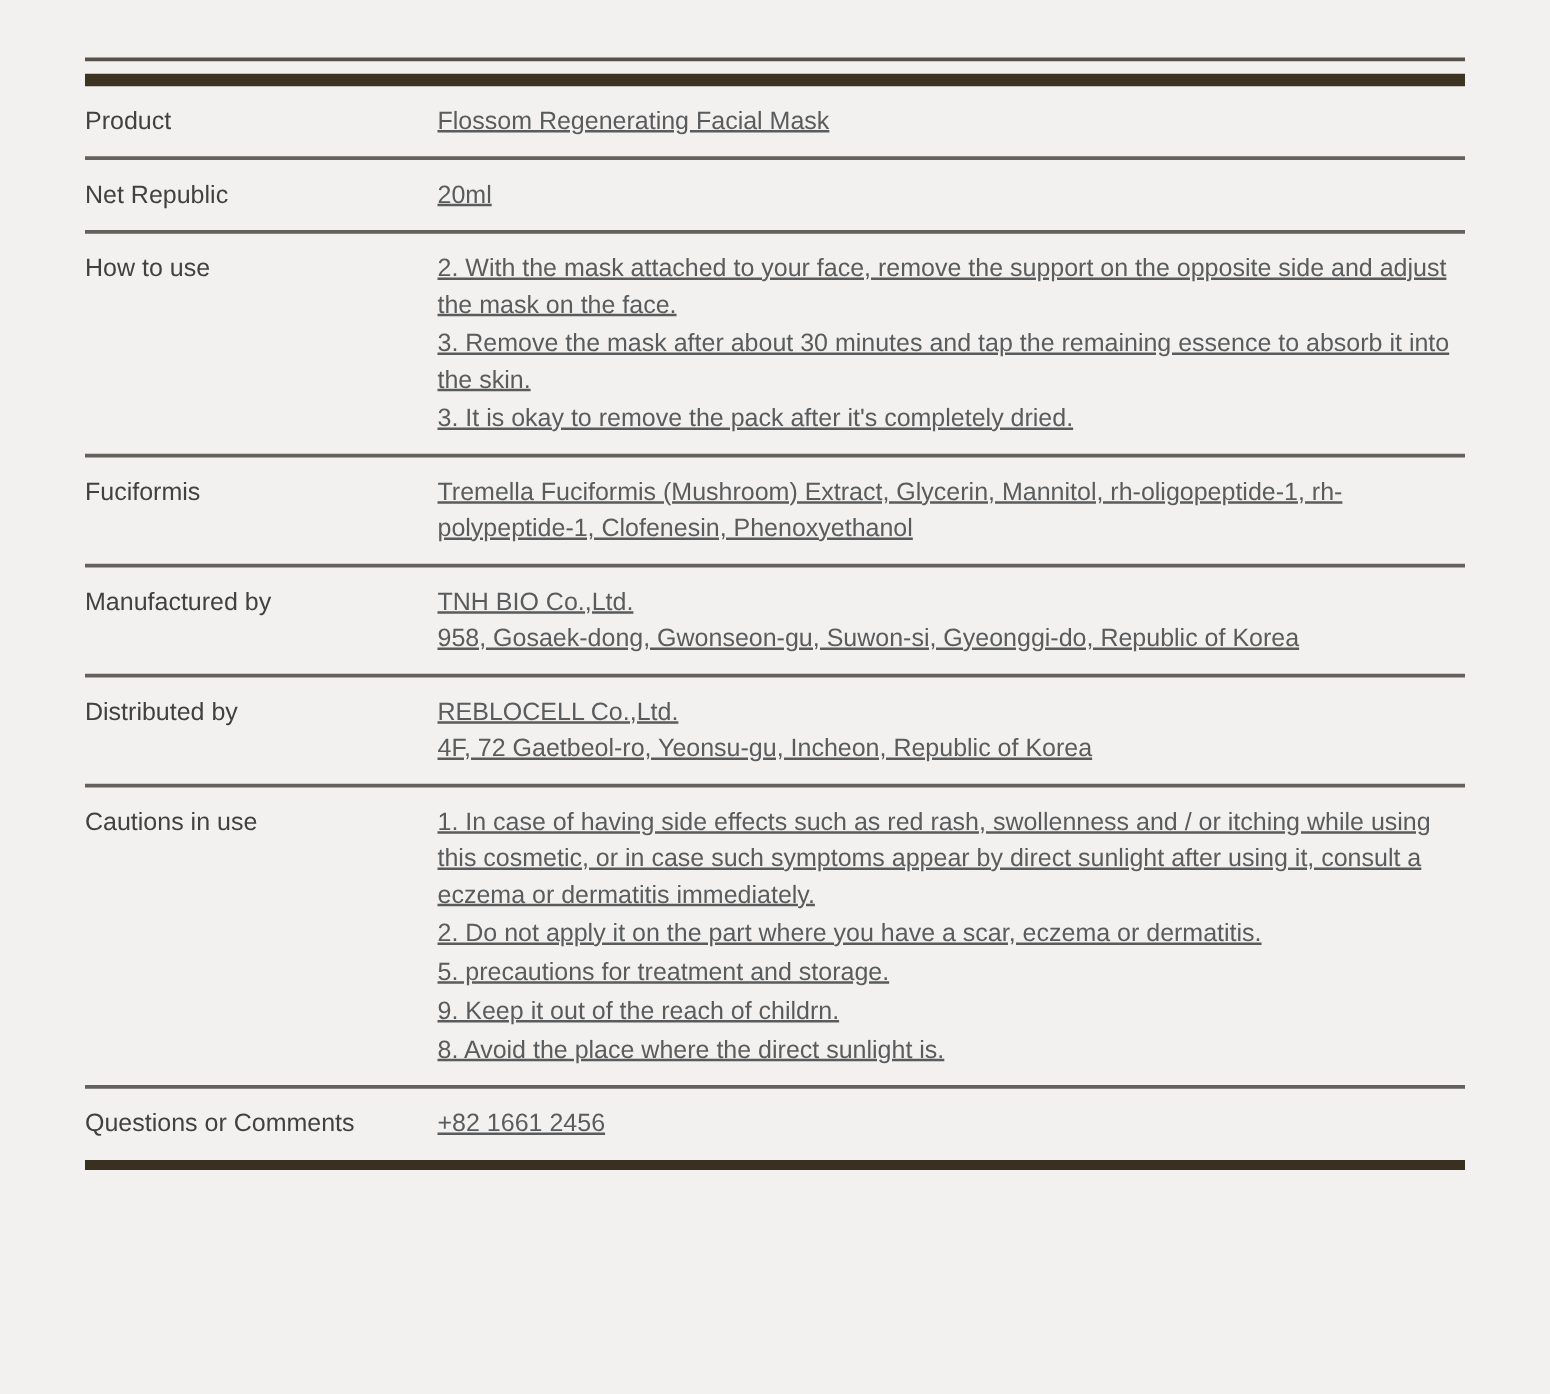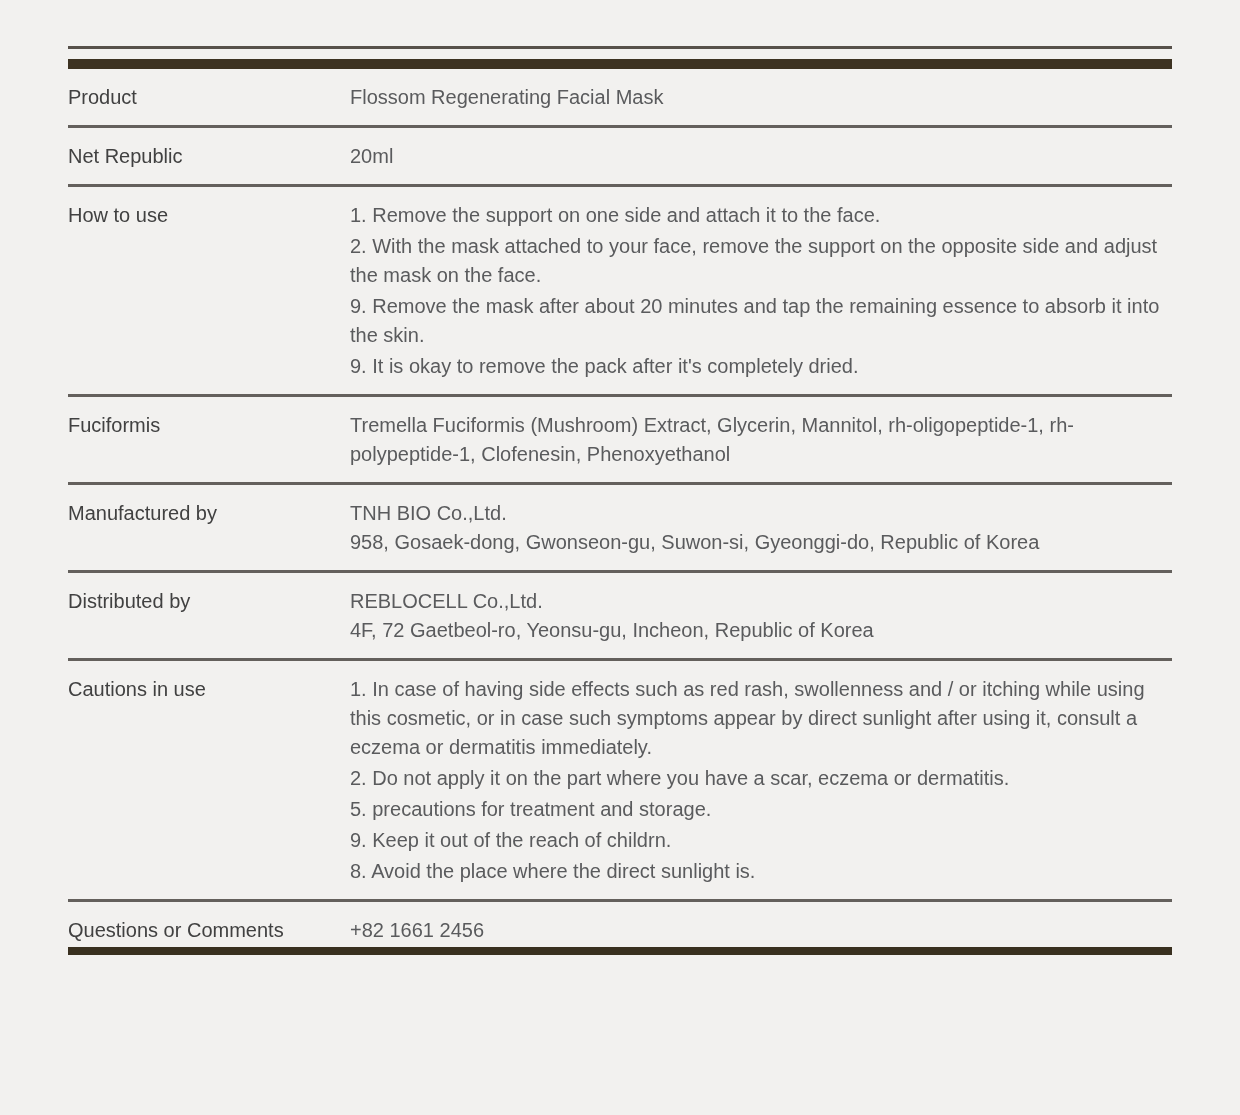--- a/index.html
+++ b/index.html
@@ -28,36 +28,37 @@
   }
   .info-table { width: 100%; }
   .row {
     display: grid;
     grid-template-columns: 282px 1fr;
     padding: 14px 0 13px 0;
     border-bottom: 3px solid #64605c;
   }
   .row:last-child {
     border-bottom: none;
-    padding-bottom: 2px;
+    padding-bottom: 14px;
   }
   .row-label {
     font-size: 20px;
     line-height: 29px;
     font-weight: 500;
     color: #414141;
     padding-right: 20px;
   }
   .row-value { min-width: 0; }
   .row-value p {
     font-size: 20px;
     line-height: 29px;
     font-weight: 400;
     color: #5a5b5d;
     white-space: pre-line;
+    text-decoration: underline;
   }
   .row-value p + p { margin-top: 2px; }
   .bottom-thick-bar {
     width: 100%;
     height: 8px;
     background: #39301f;
   }
 </style>
 </head>
 <body>
@@ -78,24 +79,23 @@
     <div class="row">
       <div class="row-label">Net Republic</div>
       <div class="row-value">
         <p>20ml</p>
       </div>
     </div>
 
     <div class="row">
       <div class="row-label">How to use</div>
       <div class="row-value">
-        <p>1. Remove the support on one side and attach it to the face.</p>
         <p>2. With the mask attached to your face, remove the support on the opposite side and adjust the mask on the face.</p>
-        <p>9. Remove the mask after about 20 minutes and tap the remaining essence to absorb it into the skin.</p>
-        <p>9. It is okay to remove the pack after it's completely dried.</p>
+        <p>3. Remove the mask after about 30 minutes and tap the remaining essence to absorb it into the skin.</p>
+        <p>3. It is okay to remove the pack after it's completely dried.</p>
       </div>
     </div>
 
     <div class="row">
       <div class="row-label">Fuciformis</div>
       <div class="row-value">
         <p>Tremella Fuciformis (Mushroom) Extract, Glycerin, Mannitol, rh-oligopeptide-1, rh-polypeptide-1, Clofenesin, Phenoxyethanol</p>
       </div>
     </div>
 

